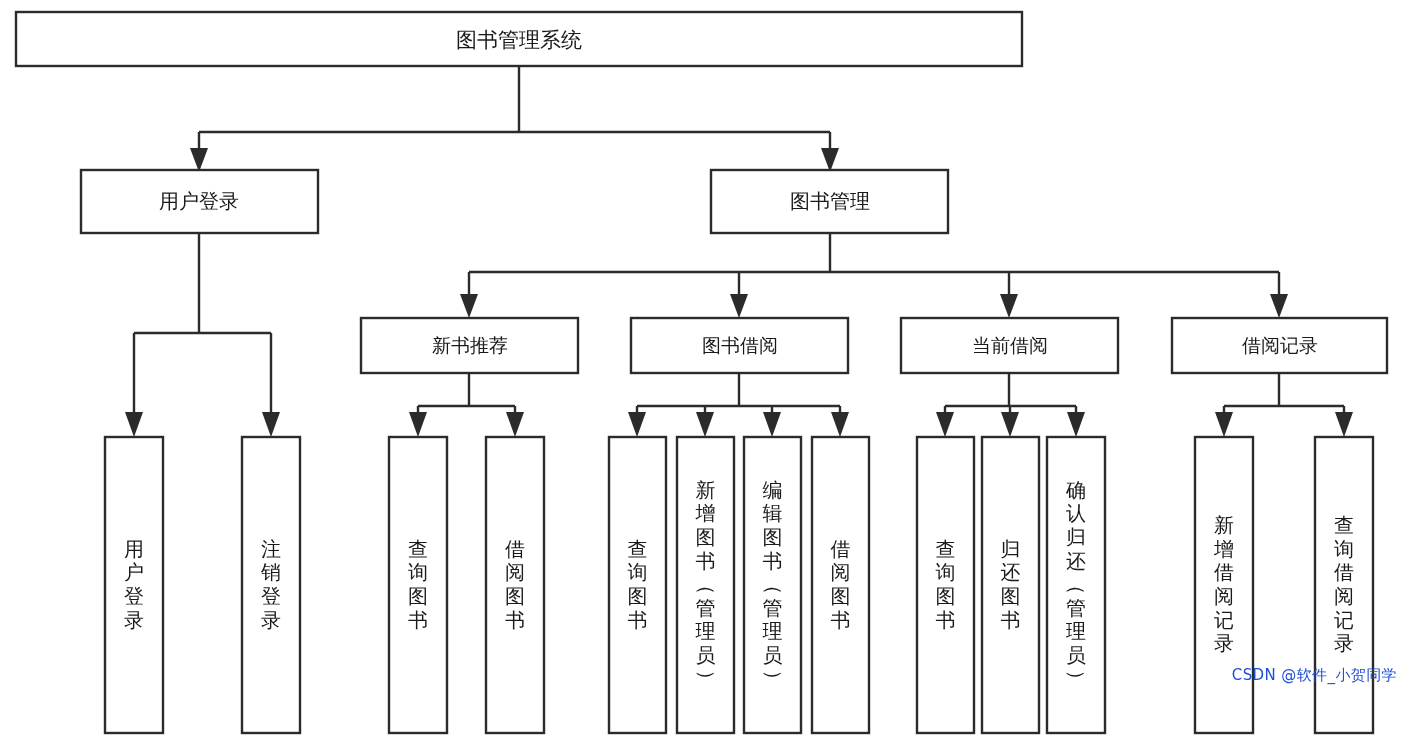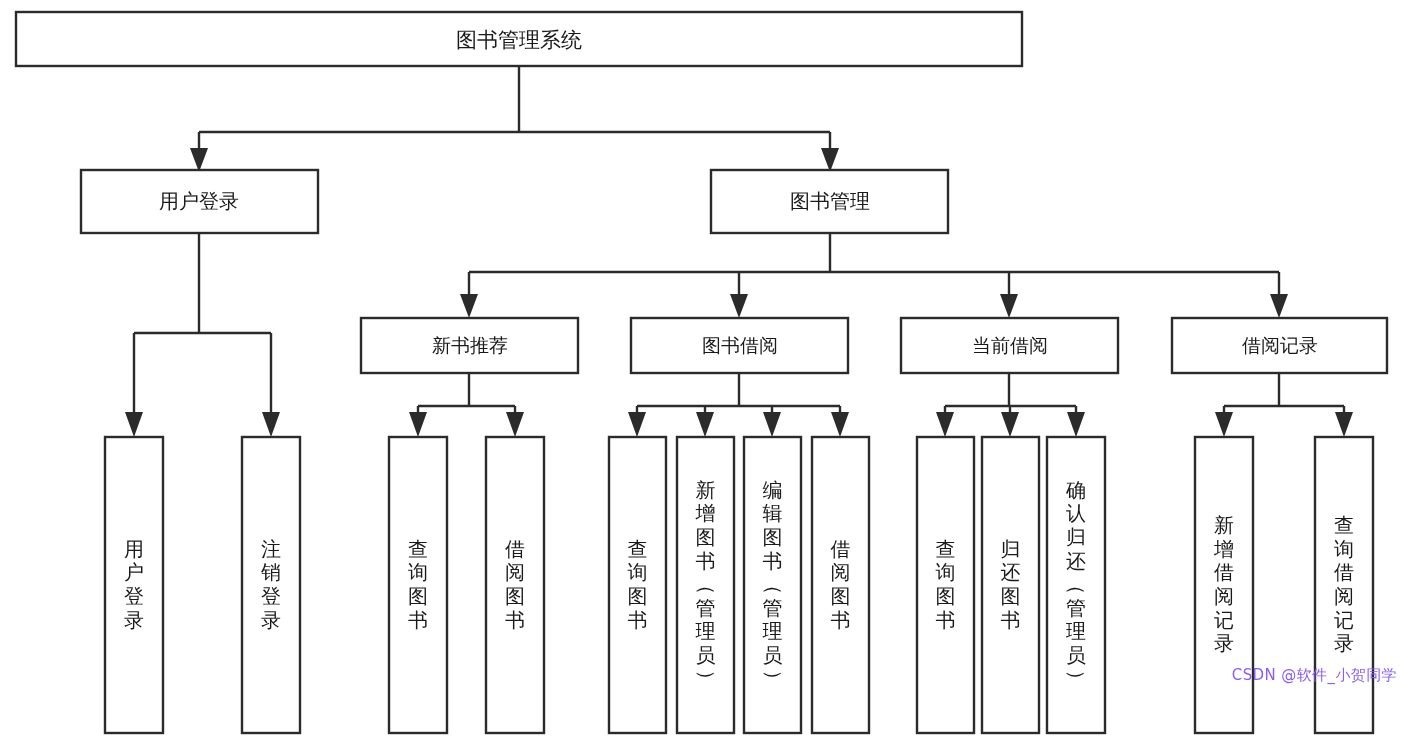--- a/index.html
+++ b/index.html
@@ -49,21 +49,21 @@
   }
   .arrow-head {
     fill: #2b2b2b;
   }
   .watermark {
     position: absolute;
     right: 8px;
     bottom: 4px;
     font-family: "DejaVu Sans", "Liberation Sans", sans-serif;
     font-size: 15px;
-    color: #8b5cf6;
+    color: #1d4ed8;
     letter-spacing: 0.4px;
     white-space: nowrap;
     user-select: none;
   }
 </style>
 </head>
 <body>
 
 <div id="diagram-root">
 

